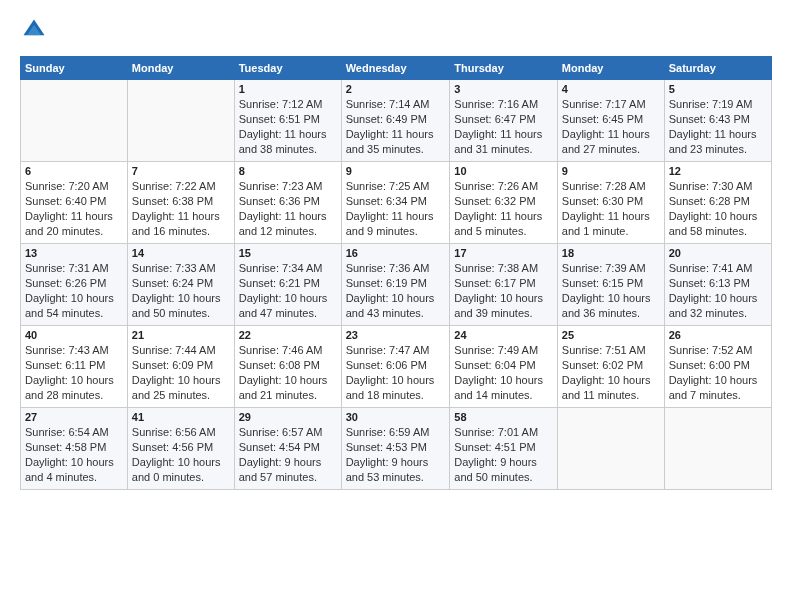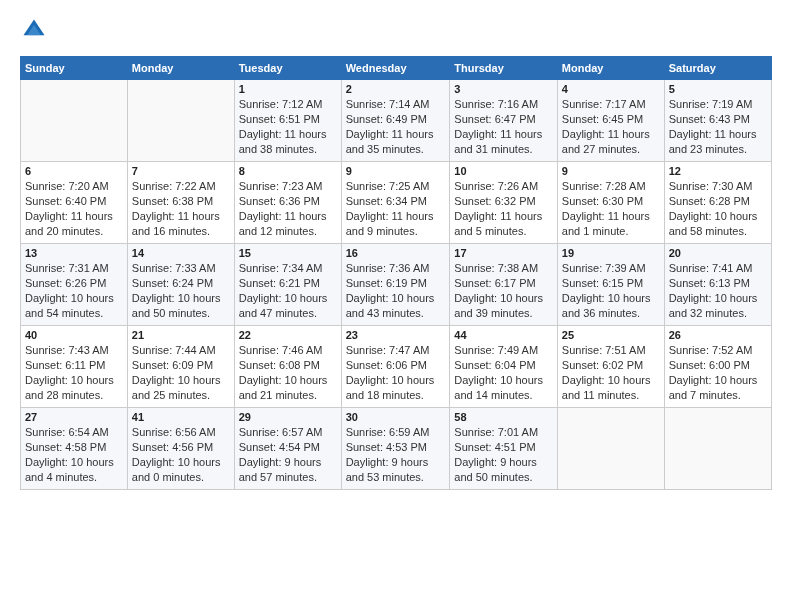--- a/index.html
+++ b/index.html
@@ -208,21 +208,21 @@
           </td>
           <td>
             <span class="day-num">16</span>
             <div class="day-info">Sunrise: 7:36 AM<br>Sunset: 6:19 PM<br>Daylight: 10 hours and 43 minutes.</div>
           </td>
           <td>
             <span class="day-num">17</span>
             <div class="day-info">Sunrise: 7:38 AM<br>Sunset: 6:17 PM<br>Daylight: 10 hours and 39 minutes.</div>
           </td>
           <td>
-            <span class="day-num">19</span>
+            <span class="day-num">18</span>
             <div class="day-info">Sunrise: 7:39 AM<br>Sunset: 6:15 PM<br>Daylight: 10 hours and 36 minutes.</div>
           </td>
           <td>
             <span class="day-num">20</span>
             <div class="day-info">Sunrise: 7:41 AM<br>Sunset: 6:13 PM<br>Daylight: 10 hours and 32 minutes.</div>
           </td>
         </tr>
         <tr>
           <td>
             <span class="day-num">40</span>
@@ -234,21 +234,21 @@
           </td>
           <td>
             <span class="day-num">22</span>
             <div class="day-info">Sunrise: 7:46 AM<br>Sunset: 6:08 PM<br>Daylight: 10 hours and 21 minutes.</div>
           </td>
           <td>
             <span class="day-num">23</span>
             <div class="day-info">Sunrise: 7:47 AM<br>Sunset: 6:06 PM<br>Daylight: 10 hours and 18 minutes.</div>
           </td>
           <td>
-            <span class="day-num">44</span>
+            <span class="day-num">24</span>
             <div class="day-info">Sunrise: 7:49 AM<br>Sunset: 6:04 PM<br>Daylight: 10 hours and 14 minutes.</div>
           </td>
           <td>
             <span class="day-num">25</span>
             <div class="day-info">Sunrise: 7:51 AM<br>Sunset: 6:02 PM<br>Daylight: 10 hours and 11 minutes.</div>
           </td>
           <td>
             <span class="day-num">26</span>
             <div class="day-info">Sunrise: 7:52 AM<br>Sunset: 6:00 PM<br>Daylight: 10 hours and 7 minutes.</div>
           </td>

